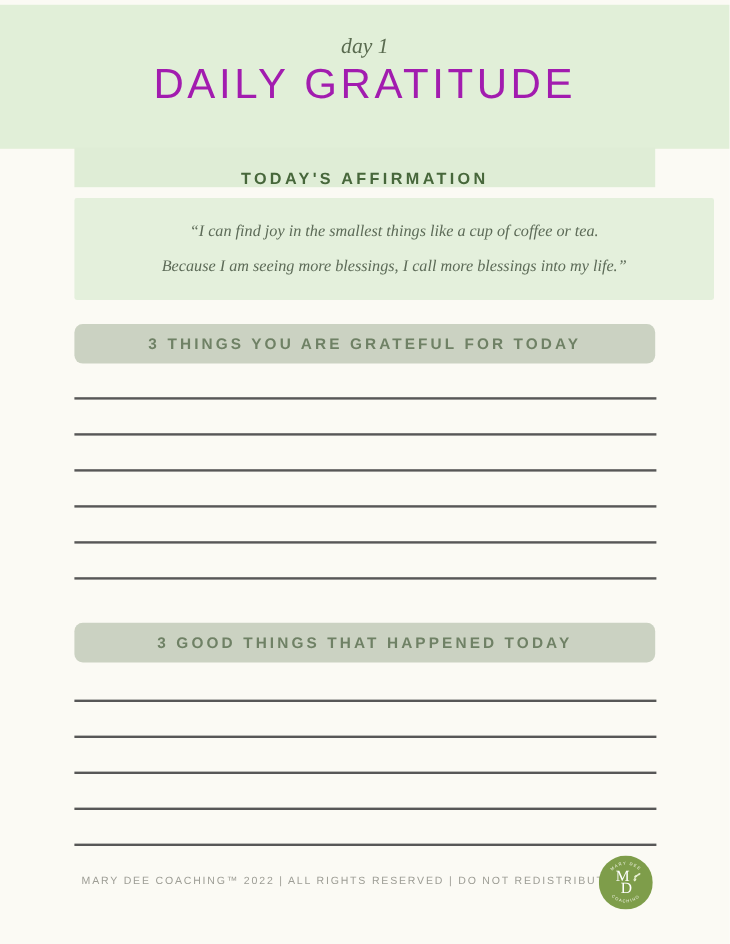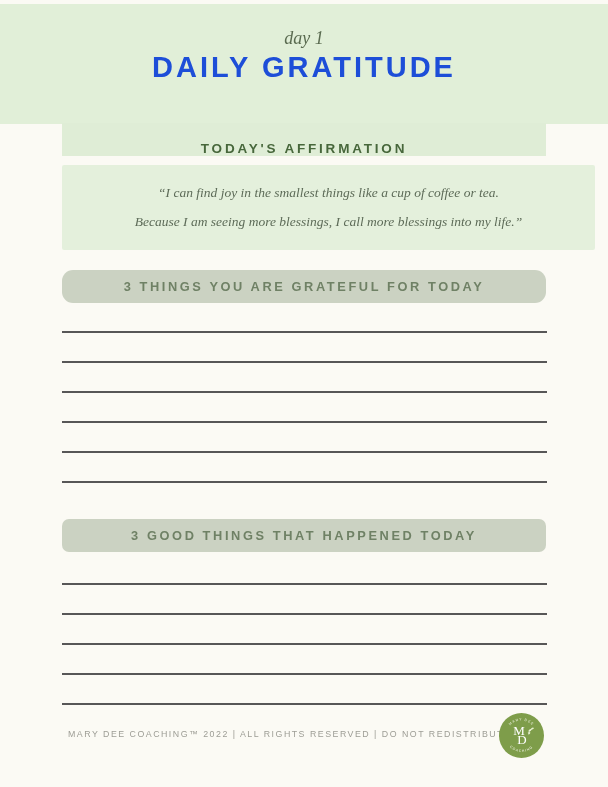--- a/index.html
+++ b/index.html
@@ -23,24 +23,24 @@
   }
   .day-label {
     margin-top: 24px;
     font-family: "Liberation Serif", serif;
     font-style: italic;
     font-size: 18px;
     color: #5a6b50;
   }
   .page-title {
     margin-top: 2px;
-    font-size: 29px;
-    font-weight: bold;
+    font-size: 35px;
+    font-weight: normal;
     letter-spacing: 3px;
-    color: #1d4ed8;
+    color: #a21caf;
   }
 
   
   .affirmation-heading {
     position: absolute;
     top: 123px; left: 62px;
     width: 484px; height: 33px;
     background: #dfedd6;
     display: flex; align-items: flex-end; justify-content: center;
     font-size: 13.5px;
@@ -70,21 +70,21 @@
     left: 62px;
     width: 484px; height: 33px;
     background: #cbd2c2;
     border-radius: 7px;
     display: flex; align-items: center; justify-content: center;
     font-size: 12.8px;
     font-weight: bold;
     letter-spacing: 2.6px;
     color: #6f8165;
   }
-  .section-banner.first  { top: 270px; border-radius: 11px; }
+  .section-banner.first  { top: 270px; }
   .section-banner.second { top: 519px; }
 
   
   .ruled-lines {
     position: absolute;
     left: 62px;
     width: 485px;
   }
   .ruled-lines.first  { top: 331px; }
   .ruled-lines.second { top: 583px; }

